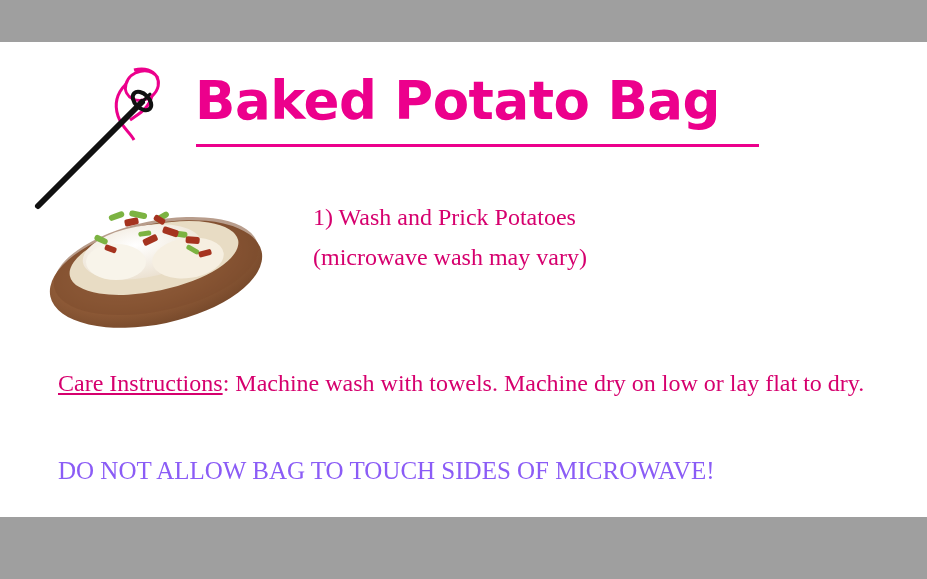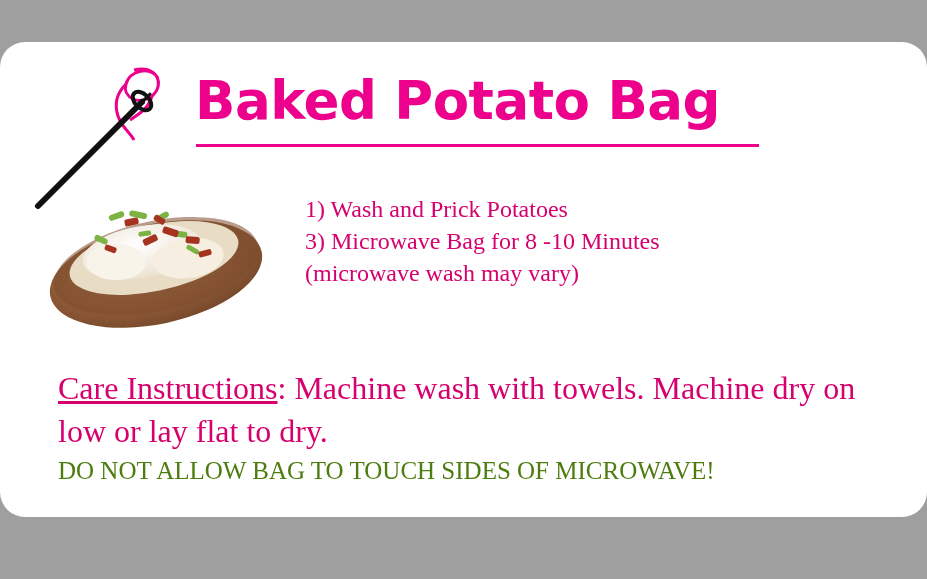--- a/index.html
+++ b/index.html
@@ -19,21 +19,20 @@
     height: 579px;
     background: #9f9f9f;
   }
   .card {
     position: absolute;
     left: 0;
     top: 42px;
     width: 927px;
     height: 475px;
     background: #ffffff;
-    border-radius: 25px;
   }
 
   
   .needle-wrap {
     position: absolute;
     left: 30px;
     top: 16px;
     width: 150px;
     height: 160px;
   }
@@ -72,43 +71,43 @@
   
   .steps {
     position: absolute;
     left: 305px;
     top: 152px;
     color: #d6006e;
     font-size: 24px;
     line-height: 1.33;
     white-space: nowrap;
   }
-  .steps div { margin: 0; padding: 0; }
+  .steps div { margin: 8px; padding: 0; }
   .step-note { padding-left: 58px; }
 
   
   .care {
     position: absolute;
     left: 58px;
     top: 325px;
     width: 830px;
     color: #d6006e;
-    font-size: 32px;
+    font-size: 24px;
     line-height: 1.35;
   }
   .care-label {
     text-decoration: underline;
   }
 
   
   .warning {
     position: absolute;
     left: 58px;
     top: 415px;
-    color: #4d7c0f;
+    color: #8b5cf6;
     font-size: 25px;
     white-space: nowrap;
   }
 </style>
 </head>
 <body>
 
 <div class="page">
   <div class="card">
 
@@ -169,21 +168,20 @@
           <rect x="148" y="44" width="14" height="7" rx="2" transform="rotate(5 148 44)"></rect>
           <rect x="68" y="52" width="12" height="6" rx="2" transform="rotate(20 68 52)"></rect>
           <rect x="160" y="60" width="13" height="6" rx="2" transform="rotate(-15 160 60)"></rect>
           <rect x="118" y="22" width="12" height="6" rx="2" transform="rotate(32 118 22)"></rect>
         </g>
       </svg>
     </div>
 
     <div class="steps">
       <div>1) Wash and Prick Potatoes</div>
-      <div>3) Microwave Bag for 8 -10 Minutes</div>
       <div class="step-note">(microwave wash may vary)</div>
     </div>
 
     <div class="care">
       <span class="care-label">Care Instructions</span><span>: Machine wash with towels. Machine dry on low or lay flat to dry.</span>
     </div>
 
     <div class="warning">DO NOT ALLOW BAG TO TOUCH SIDES OF  MICROWAVE!</div>
 
   </div>

